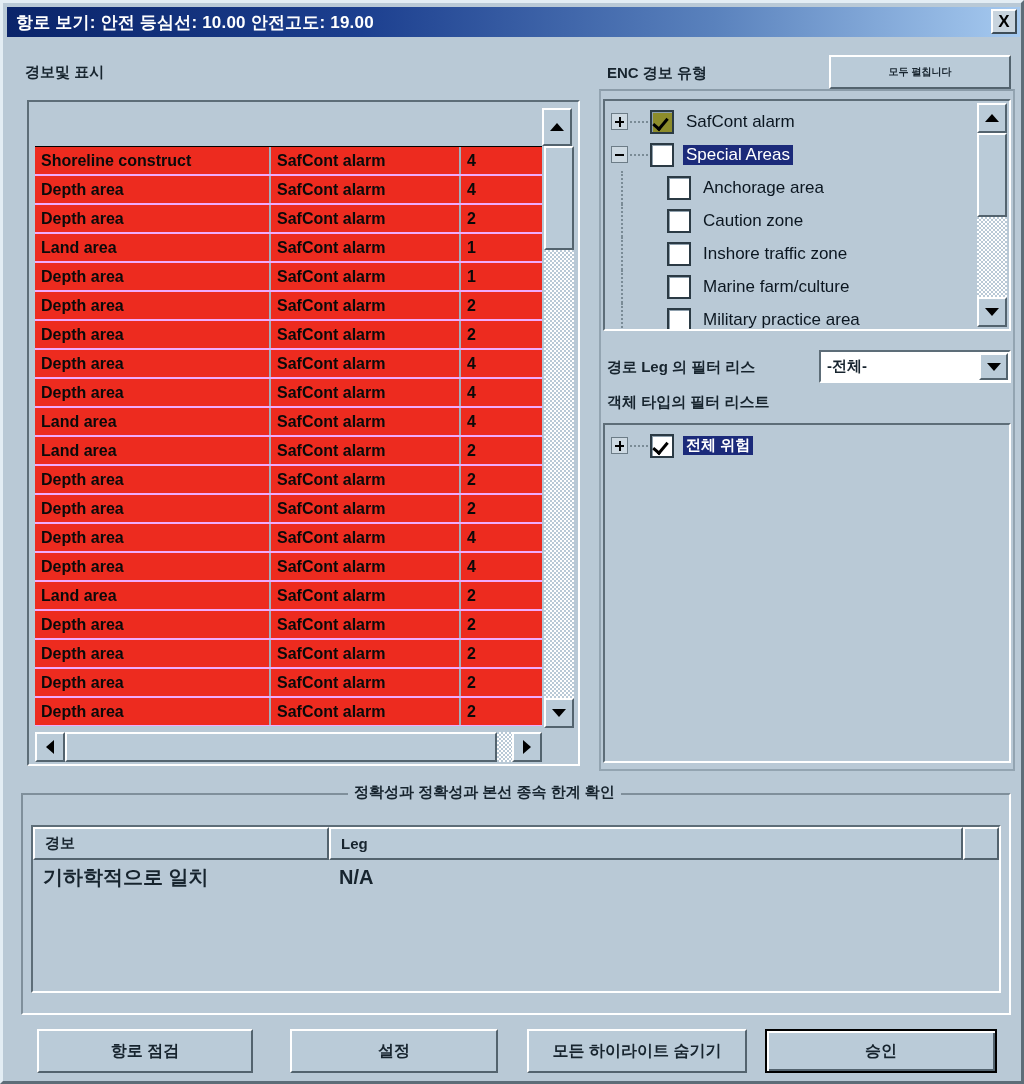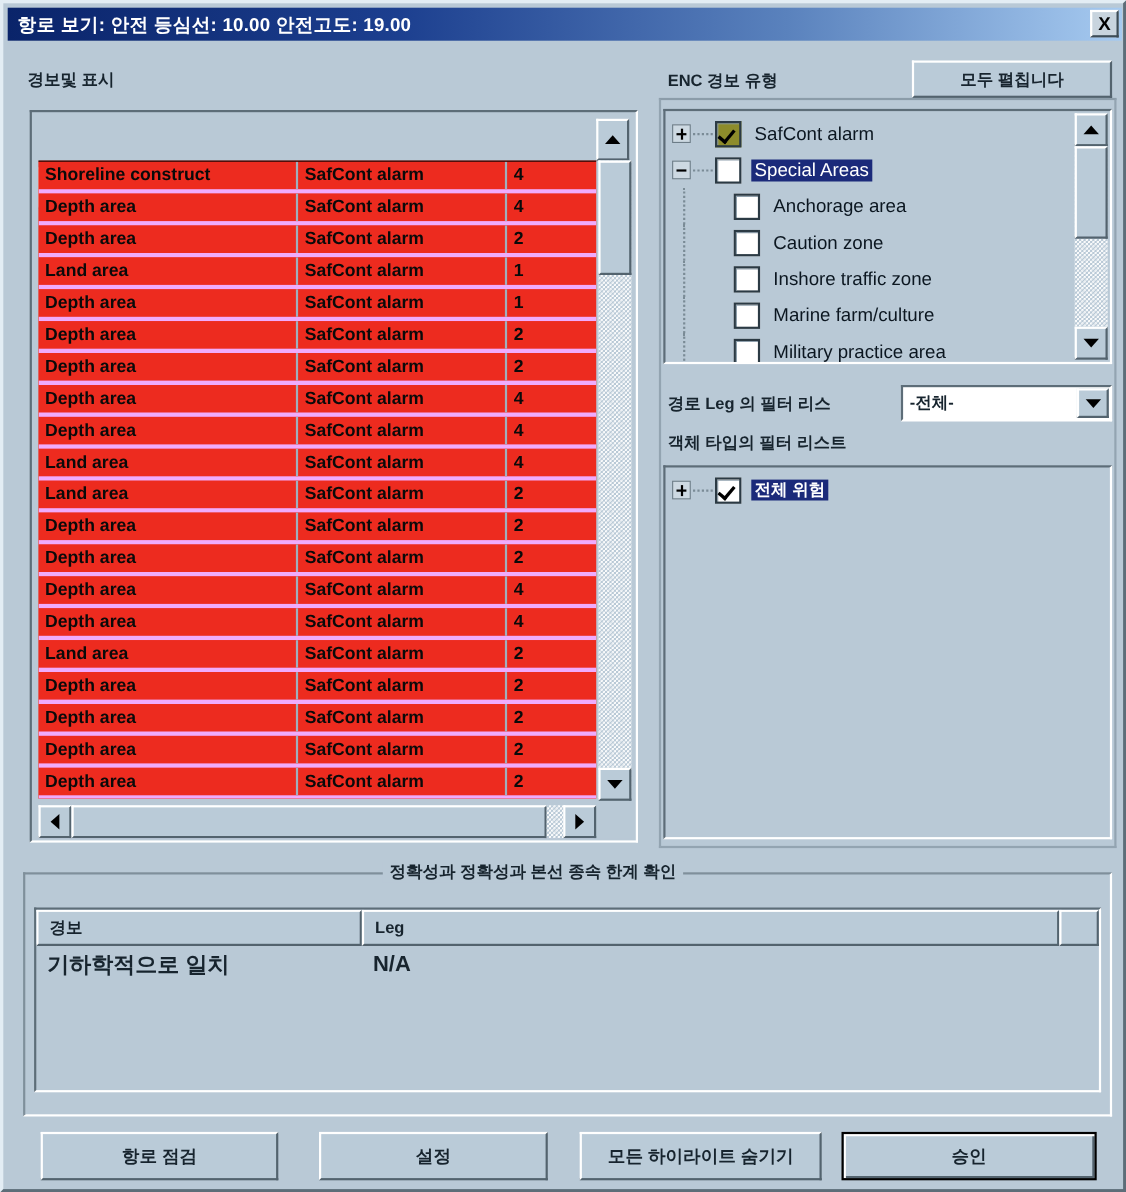--- a/index.html
+++ b/index.html
@@ -120,21 +120,21 @@
     position: absolute; left: 4px; top: 42px;
     width: 507px; height: 580px;
     overflow: hidden;
     background: #ed2b1f;
     border-top: 1px solid #000;
   }
   .drow {
     display: flex;
     height: 29px;
     background: #ed2b1f;
-    border-bottom: 4px solid #f0abfc;
+    border-bottom: 2px solid #f0abfc;
   }
   .dcell {
     display: flex; align-items: center;
     color: #0a0a0a;
     font-size: 16px;
     font-weight: bold;
     padding-left: 6px;
     white-space: nowrap;
     overflow: hidden;
     border-right: 2px solid #9fb0bd;
@@ -224,21 +224,21 @@
 
   #expand-btn {
     position: absolute; left: 826px; top: 52px;
     width: 182px; height: 34px;
     background: #bacbd8;
     border-top: 2px solid #ffffff;
     border-left: 2px solid #ffffff;
     border-right: 2px solid #53636e;
     border-bottom: 2px solid #53636e;
     display: flex; align-items: center; justify-content: center;
-    color: #17242e; font-size: 15px; font-weight: bold;
+    color: #17242e; font-size: 10px; font-weight: bold;
     white-space: nowrap;
     cursor: pointer;
   }
 
   #enc-tree {
     position: absolute; left: 600px; top: 96px;
     width: 408px; height: 232px;
     background: #b9c9d6;
     border-top: 2px solid #5d6d78;
     border-left: 2px solid #5d6d78;

